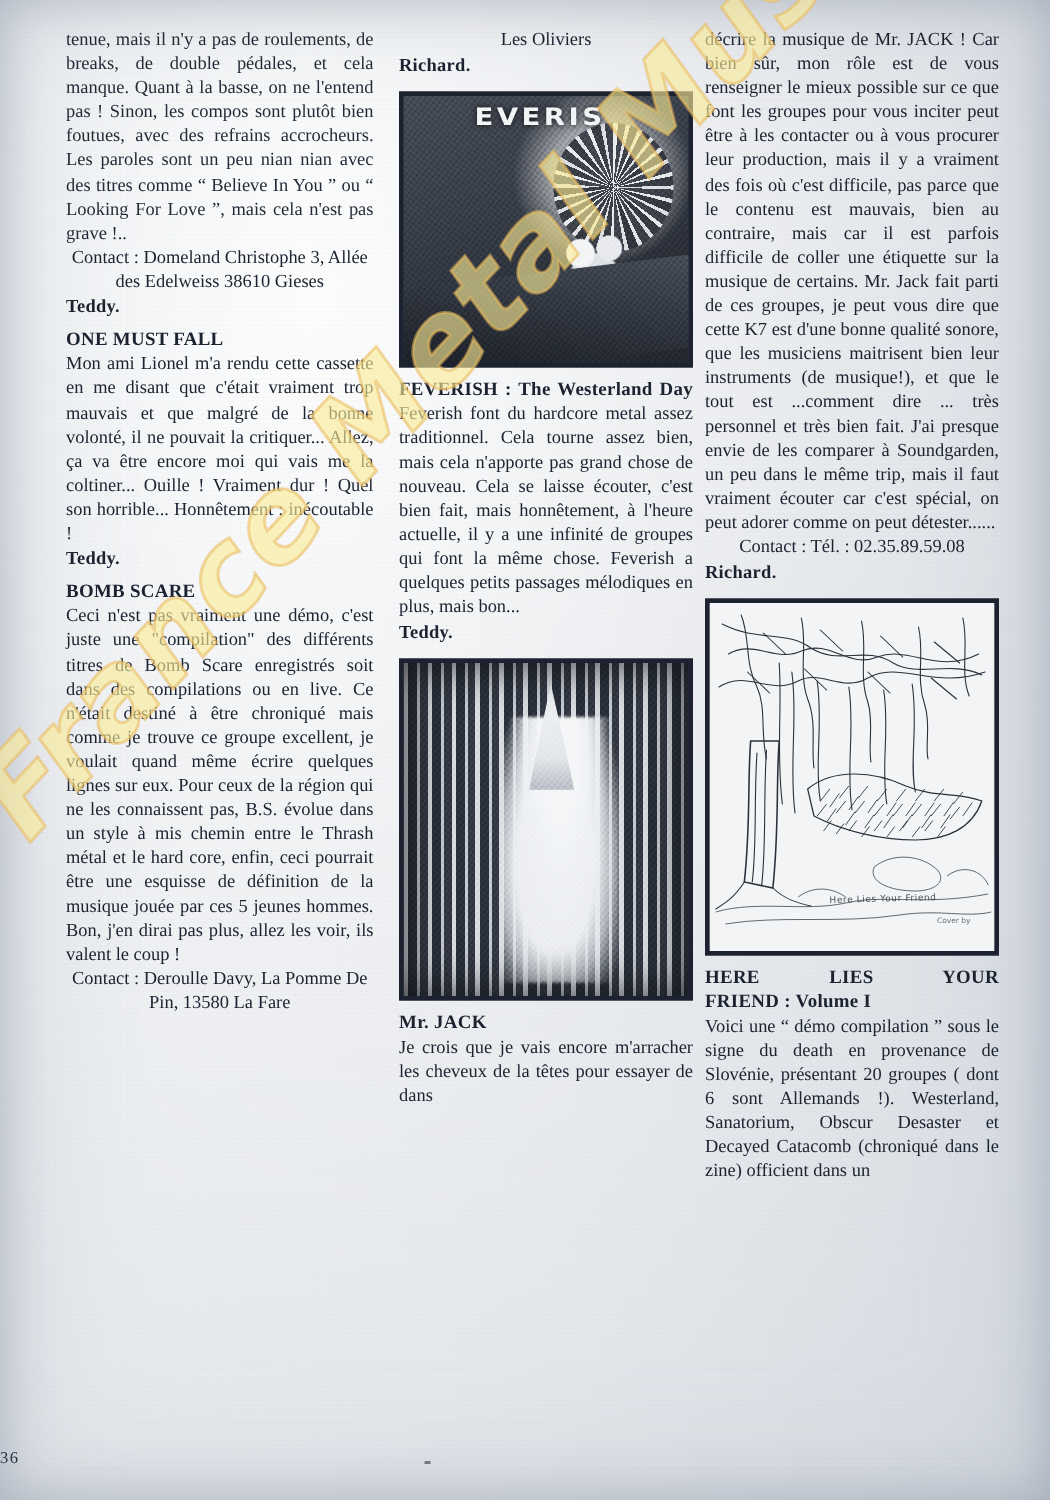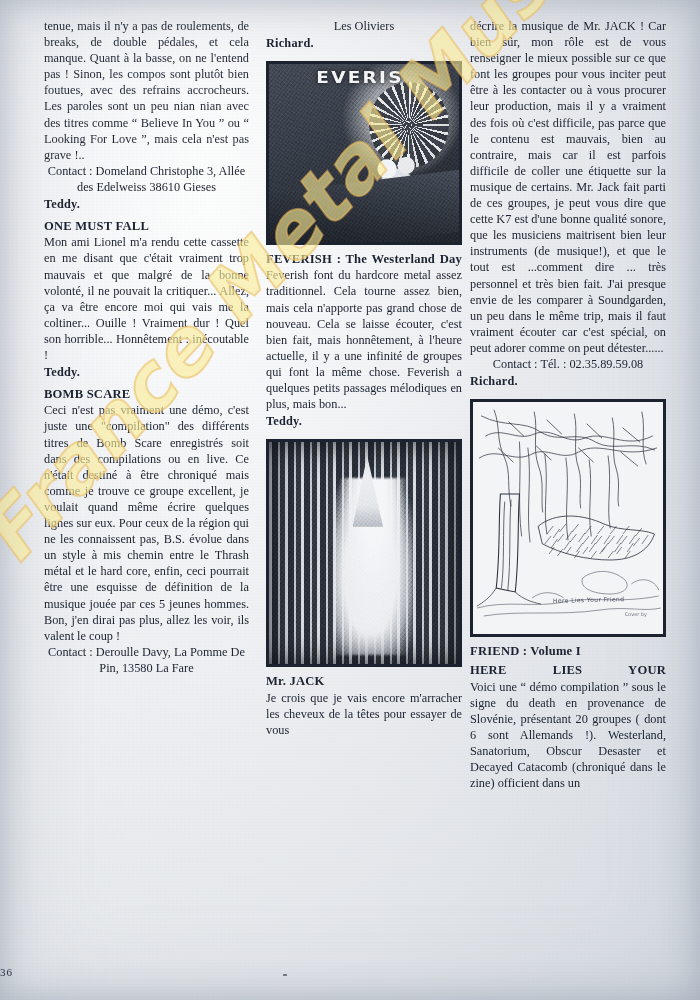--- a/index.html
+++ b/index.html
@@ -341,21 +341,21 @@
           <div id="img-jack">
             <div class="figure-body"></div>
             <div class="hood"></div>
             <div class="grain"></div>
             <div class="vignette"></div>
           </div>
         </div>
       </div>
 
       <div class="heading caption-under">Mr. JACK</div>
-      <div class="para">Je crois que je vais encore m'arracher les cheveux de la têtes pour essayer de vous</div>
+      <div class="para">Je crois que je vais encore m'arracher les cheveux de la têtes pour essayer de dans</div>
     </div>
 
     <div class="col" id="col-3">
 
       <div class="para">décrire la musique de Mr. JACK ! Car bien sûr, mon rôle est de vous renseigner le mieux possible sur ce que font les groupes pour vous inciter peut être à les contacter ou à vous procurer leur production, mais il y a vraiment des fois où c'est difficile, pas  parce que le contenu est mauvais, bien au contraire, mais car il est parfois difficile de coller une étiquette sur la musique de certains. Mr. Jack fait parti de ces groupes, je peut vous dire que cette K7 est d'une bonne qualité sonore, que les musiciens maitrisent bien leur instruments (de musique!), et que le tout est ...comment dire ... très personnel et très bien fait. J'ai presque envie de les comparer à Soundgarden, un peu dans le même trip, mais il faut vraiment écouter car c'est spécial, on peut adorer comme on peut détester......</div>
       <div class="para plain-line">Contact : Tél. : 02.35.89.59.08</div>
       <div class="sig">Richard.</div>
 
       <div class="figure">
         <div class="photo-frame">
@@ -404,22 +404,22 @@
                 <path d="M56 196 C66 188 78 190 86 196"></path>
                 <path d="M10 214 C44 208 82 214 120 208 C146 204 162 210 178 206"></path>
               </g>
             </svg>
             <div class="sketch-sign">Here Lies Your Friend</div>
             <div class="sketch-artist">Cover by</div>
           </div>
         </div>
       </div>
 
+      <div class="heading spread caption-under">HERE LIES YOUR</div>
       <div class="heading" style="margin-top:0">FRIEND : Volume I</div>
-      <div class="heading spread caption-under">HERE LIES YOUR</div>
       <div class="para">Voici une “ démo compilation ” sous le signe du death en provenance de Slovénie, présentant 20 groupes ( dont 6 sont Allemands !).        Westerland, Sanatorium, Obscur Desaster et Decayed Catacomb (chroniqué dans le zine) officient dans un</div>
     </div>
   </div>
 
   <div id="watermark">
     <div class="wm-text">France Metal Museum</div>
   </div>
 
   <div id="scan-noise"></div>
   <div id="edge-shade"></div>

